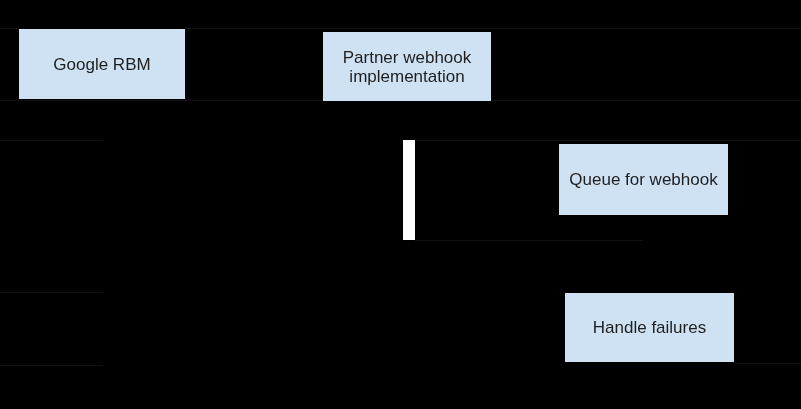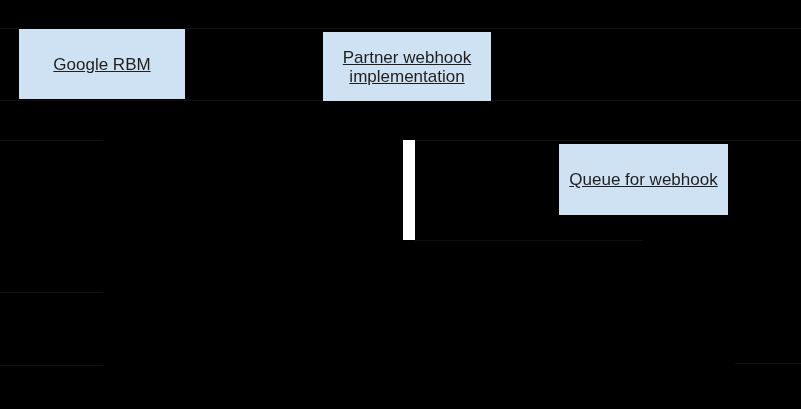--- a/index.html
+++ b/index.html
@@ -21,21 +21,21 @@
     border: 1px solid #000000;
     box-sizing: border-box;
     display: flex;
     align-items: center;
     justify-content: center;
     text-align: center;
     color: #1f1f1f;
     font-size: 17px;
     line-height: 19px;
   }
-  .node span { display: block; padding: 0 4px; text-decoration: underline; }
+  .node span { display: block; padding: 0 4px; }
   .node-google   { left: 18px;  top: 28px;  width: 168px; height: 72px; }
   .node-partner  { left: 322px; top: 31px;  width: 170px; height: 71px; }
   .node-queue    { left: 558px; top: 143px; width: 171px; height: 73px; }
   .node-handle   { left: 564px; top: 292px; width: 171px; height: 71px; }
   .activation-bar {
     position: absolute;
     left: 403px; top: 140px;
     width: 12px; height: 100px;
     background: #ffffff;
   }
@@ -74,14 +74,17 @@
   <div class="node node-partner">
     <span>Partner webhook implementation</span>
   </div>
 
   <div class="activation-bar"></div>
 
   <div class="node node-queue">
     <span>Queue for webhook</span>
   </div>
 
+  <div class="node node-handle">
+    <span>Handle failures</span>
+  </div>
 
 </div>
 
 </body></html>

